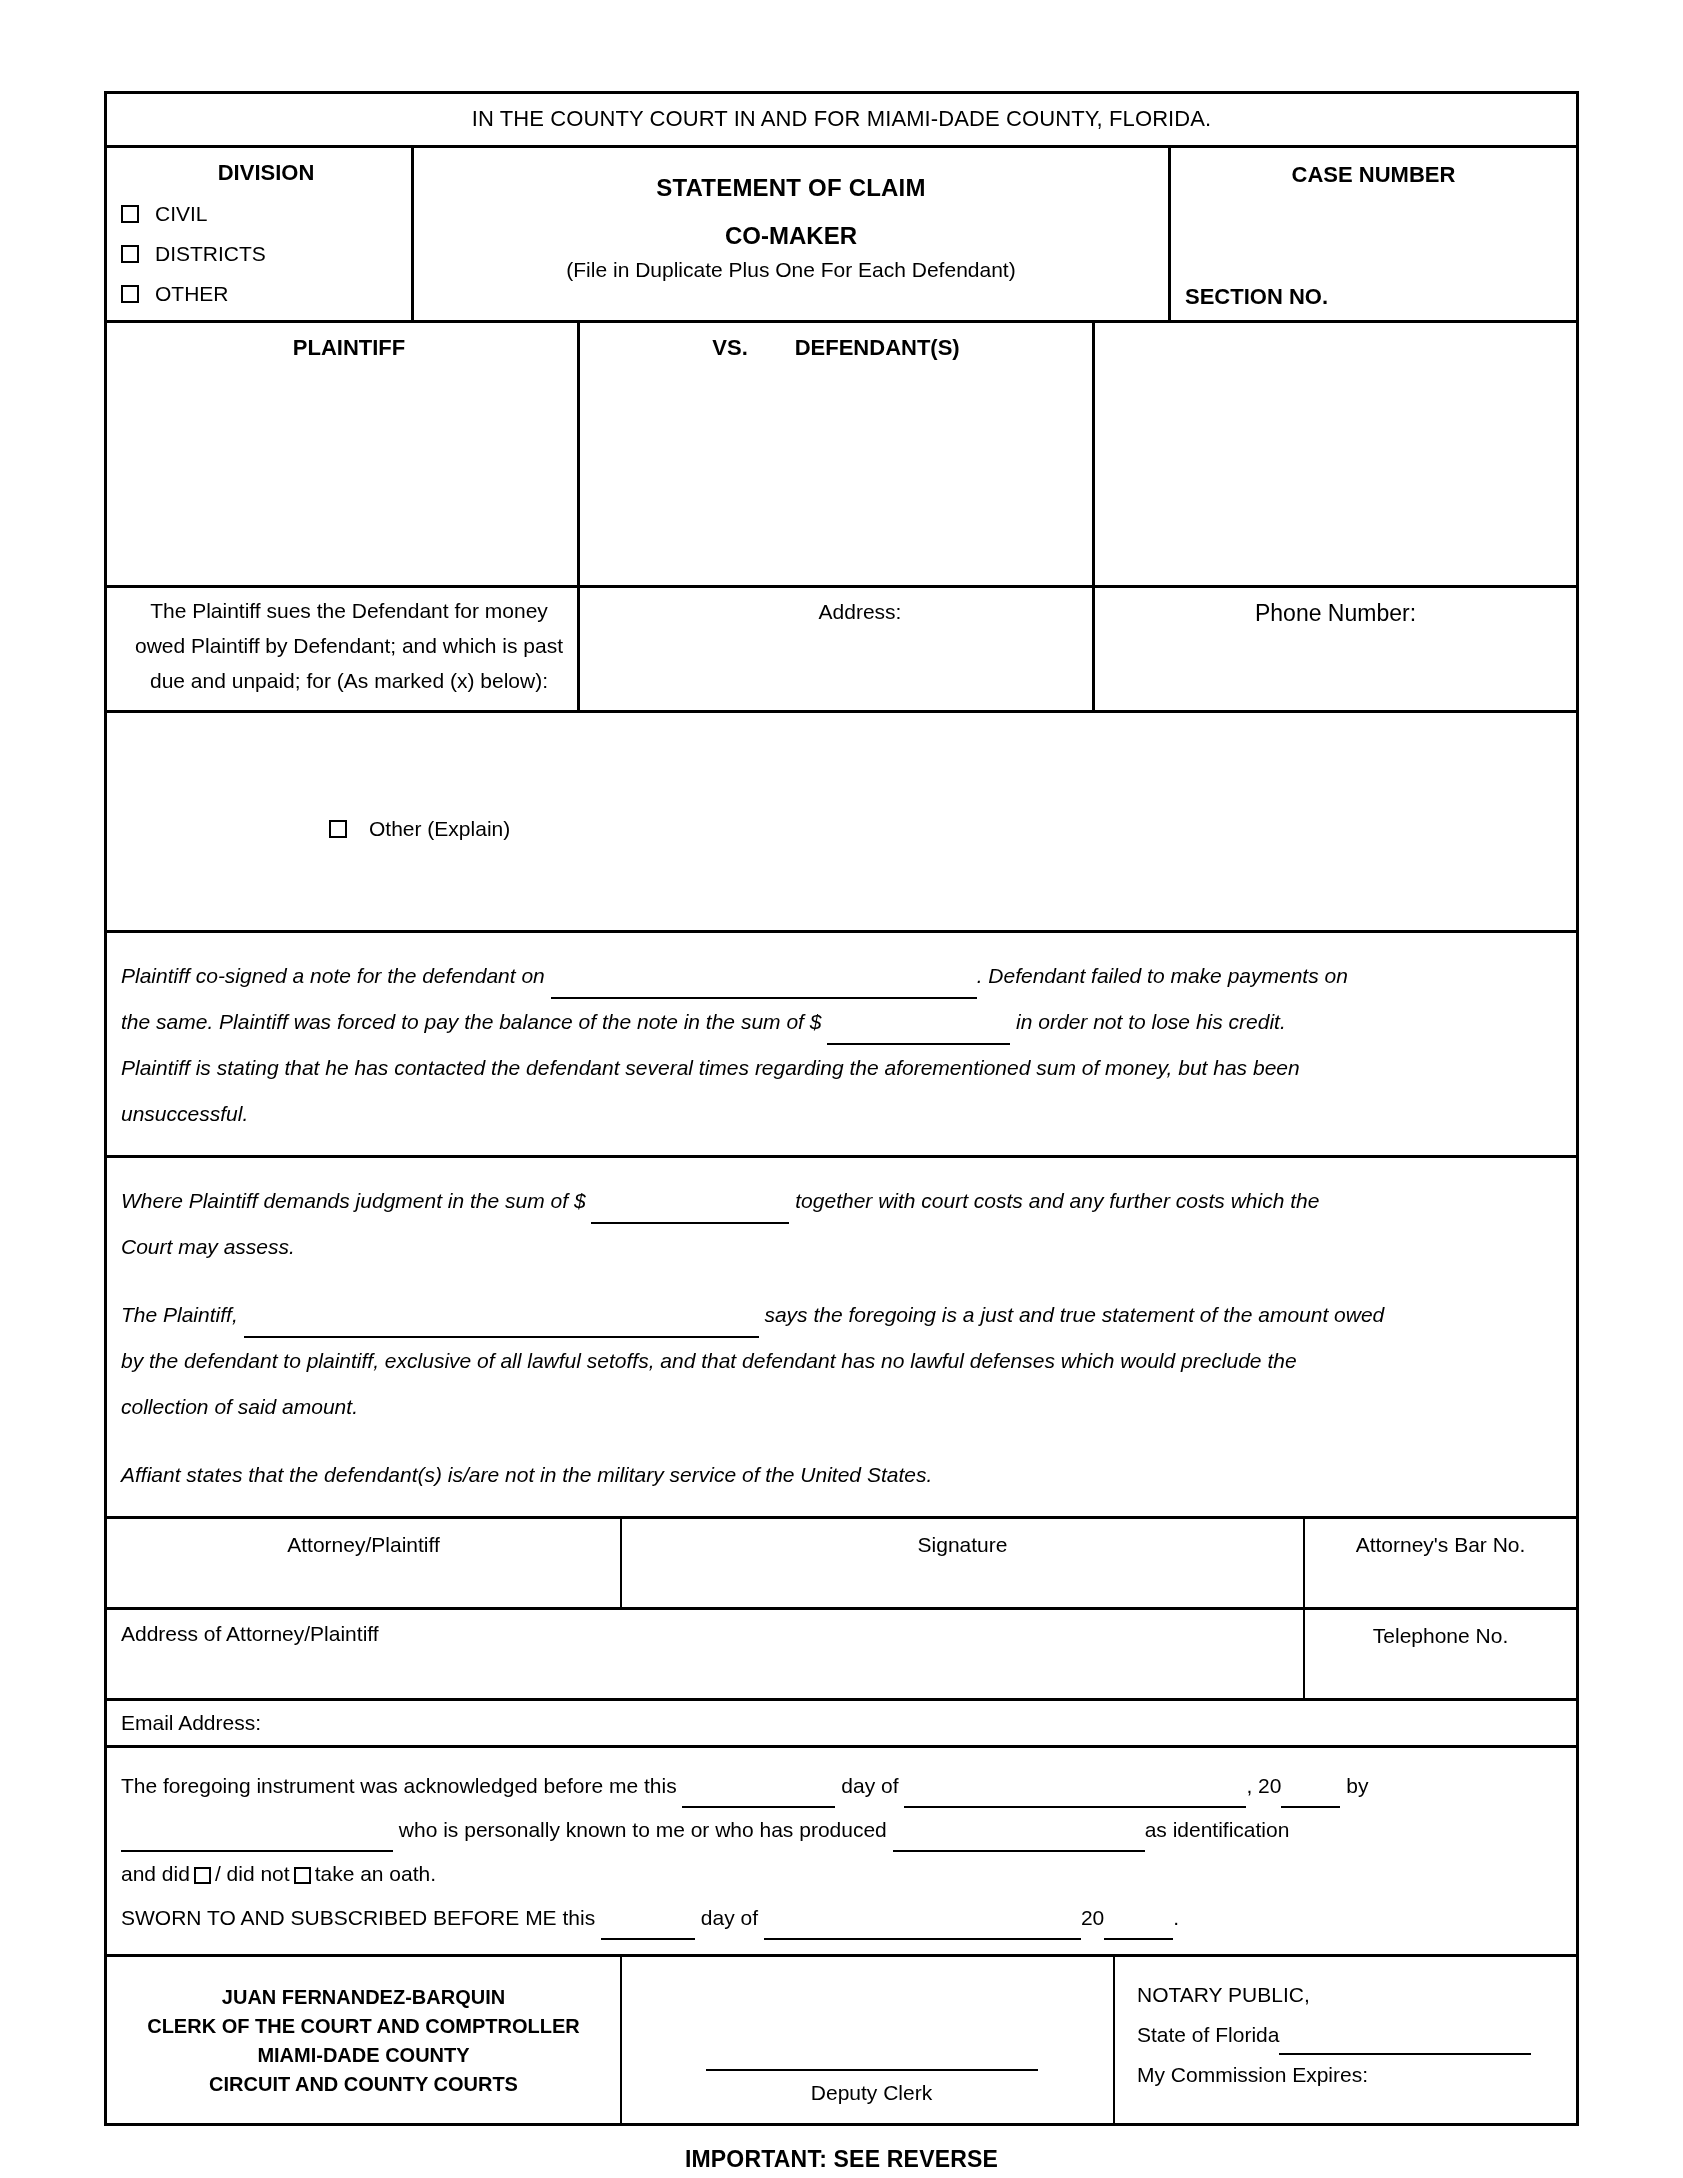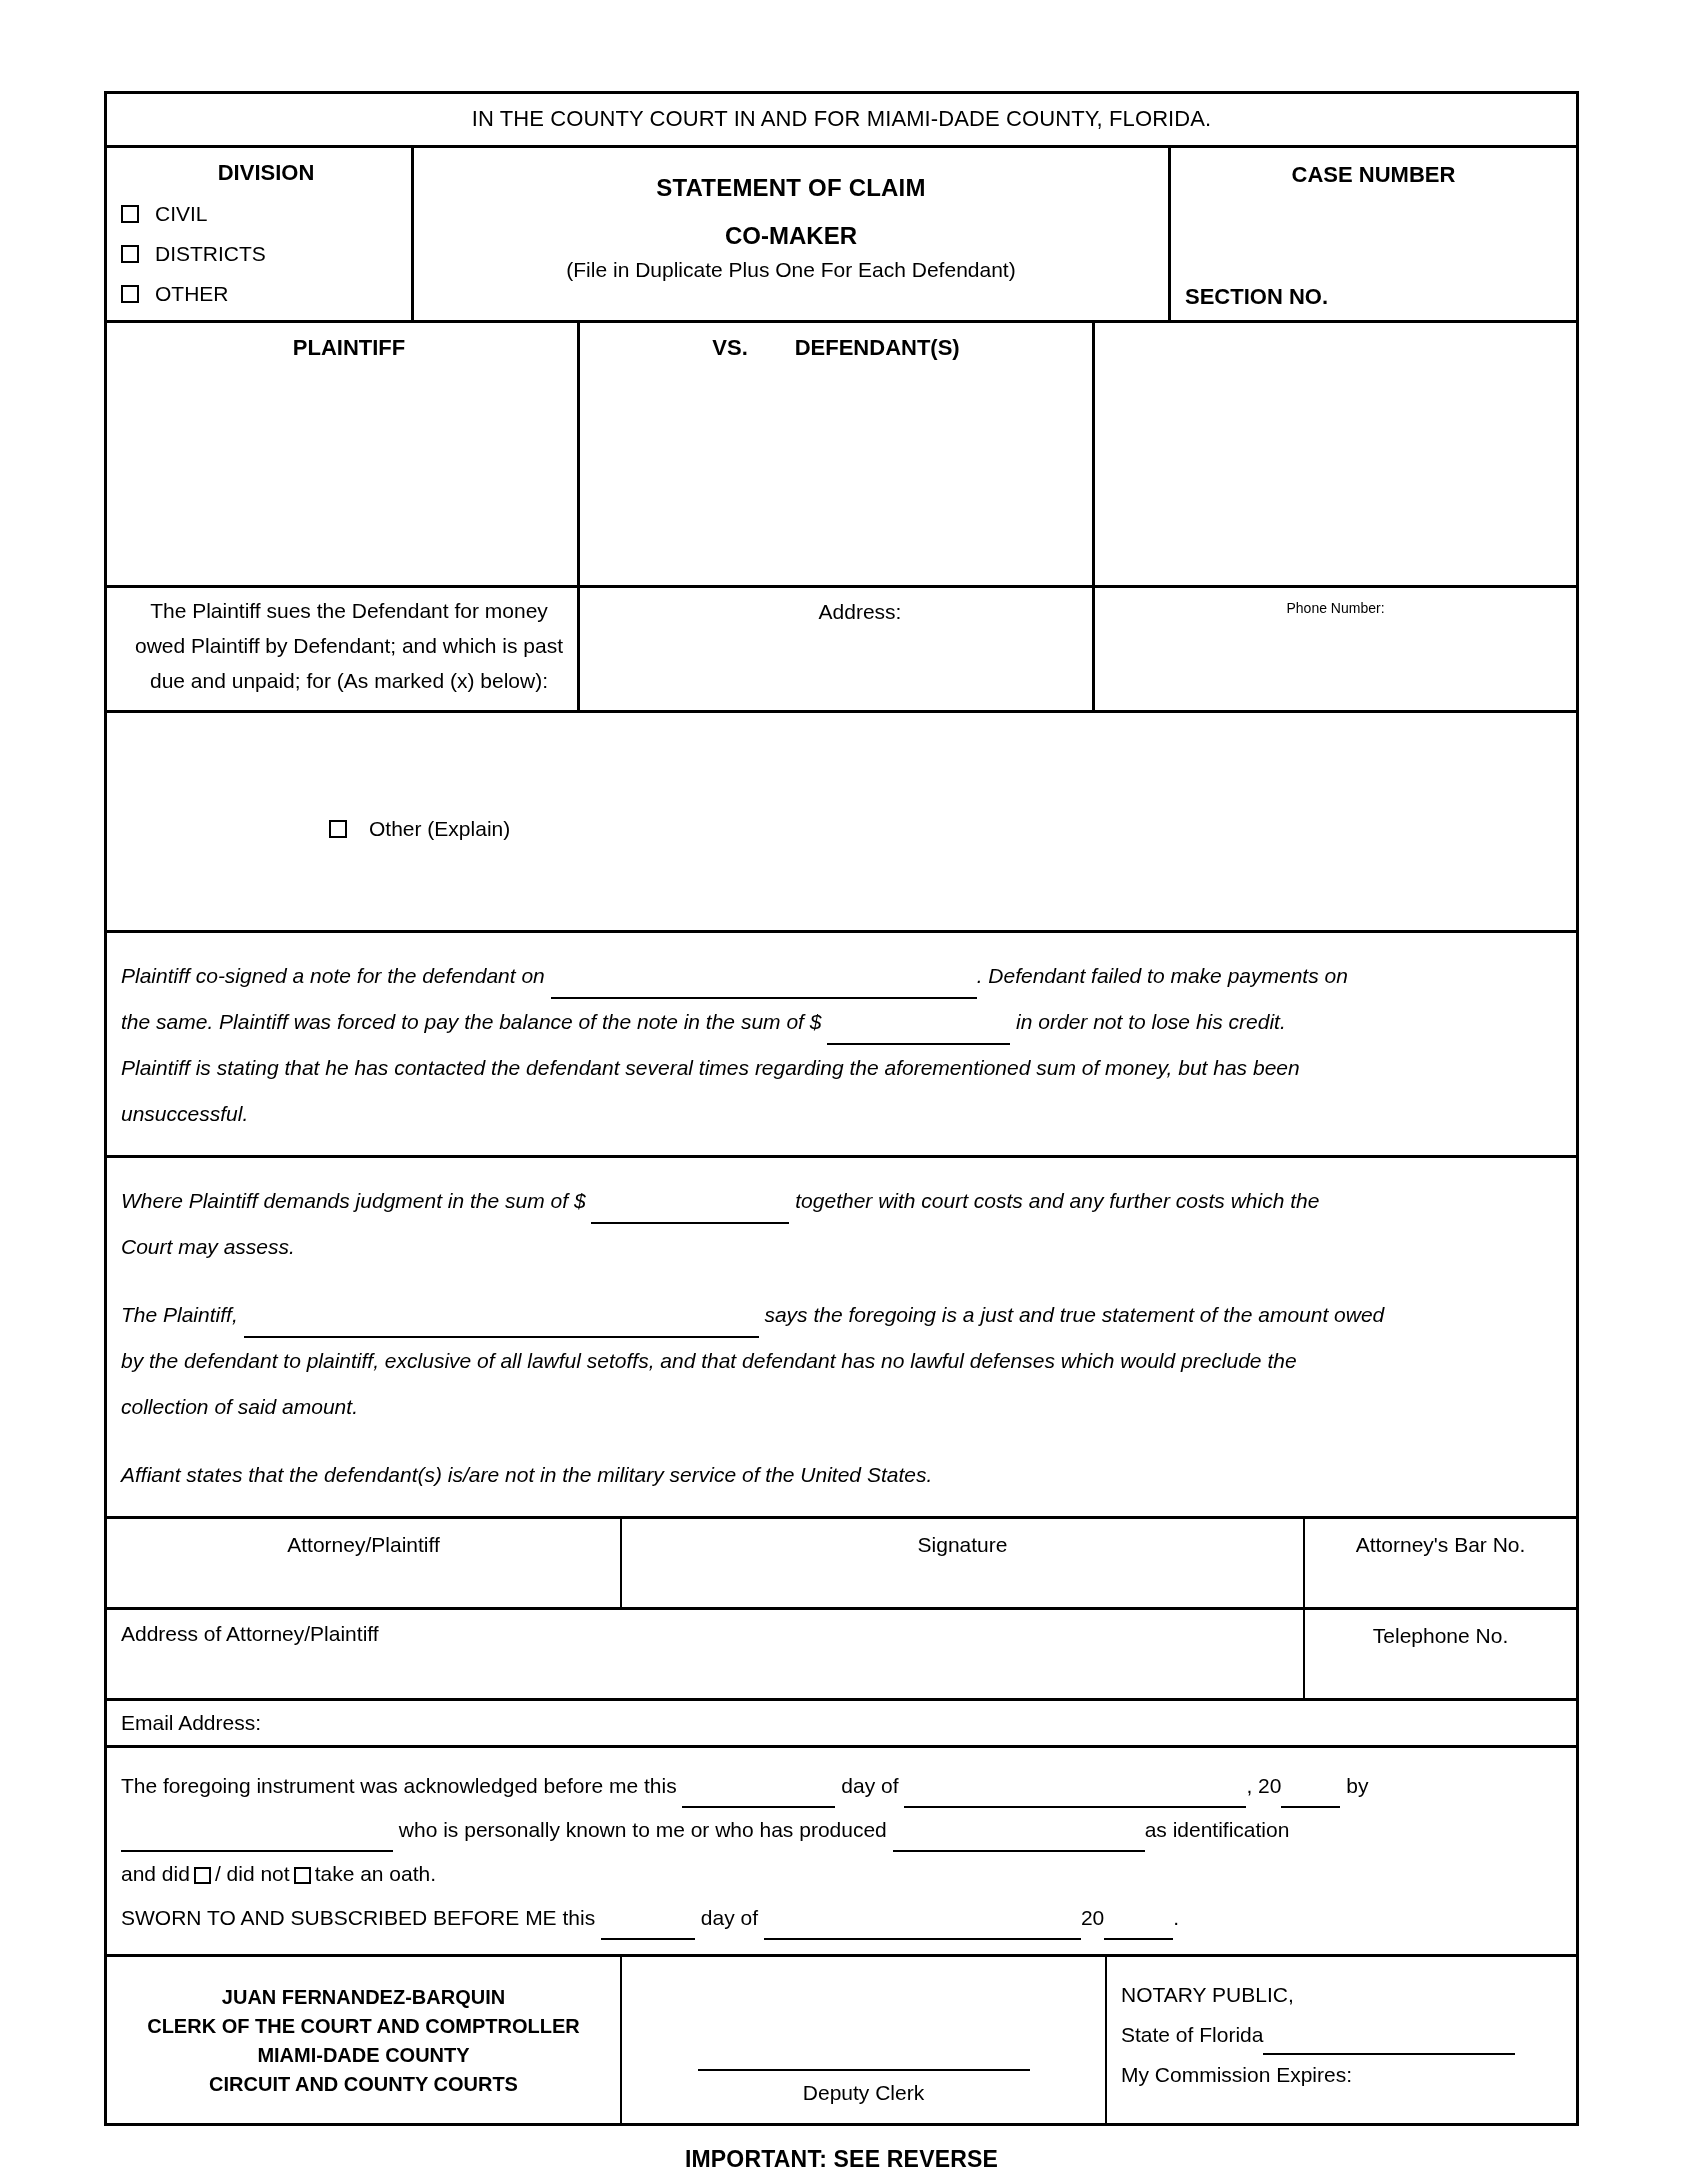--- a/index.html
+++ b/index.html
@@ -106,21 +106,21 @@
 
   
   .sues-row { height: 125px; }
   .sues-left { width: 473px; padding: 12px 0 0 14px; }
   .sues-left p {
     margin: 0 0 14px 0;
     font-size: 21px;
     line-height: 1.0;
   }
   .addr-col { width: 515px; padding: 12px 0 0 48px; font-size: 21px; }
-  .phone-col { flex: 1; padding: 12px 0 0 0; text-align: center; font-size: 14px; }
+  .phone-col { flex: 1; padding: 12px 0 0 0; text-align: center; font-size: 23px; }
 
   
   .other-row { height: 220px; padding: 14px 0 0 0; }
   .other-line {
     font-size: 21px;
     margin-left: 222px;
     display: flex;
     align-items: center;
   }
   .other-line .cbox { margin-right: 22px; }
@@ -167,21 +167,21 @@
   .addr2-c1 { width: 1198px; padding: 12px 0 0 14px; font-size: 21px; }
   .addr2-c2 { flex: 1; text-align: center; padding-top: 14px; font-size: 21px; }
 
   .email-row { padding: 10px 0 10px 14px; font-size: 21px; }
 
   
   .ack-block { padding: 16px 14px 14px 14px; }
   .ack-line { font-size: 21px; line-height: 44px; }
 
   
-  .clerk-row { height: 166px; }
+  .clerk-row { height: 166px; gap: 8px; }
   .clerk-c1 {
     width: 515px;
     text-align: center;
     padding-top: 26px;
     font-size: 20px;
     font-weight: bold;
     line-height: 29px;
   }
   .clerk-c2 {
     width: 485px;

